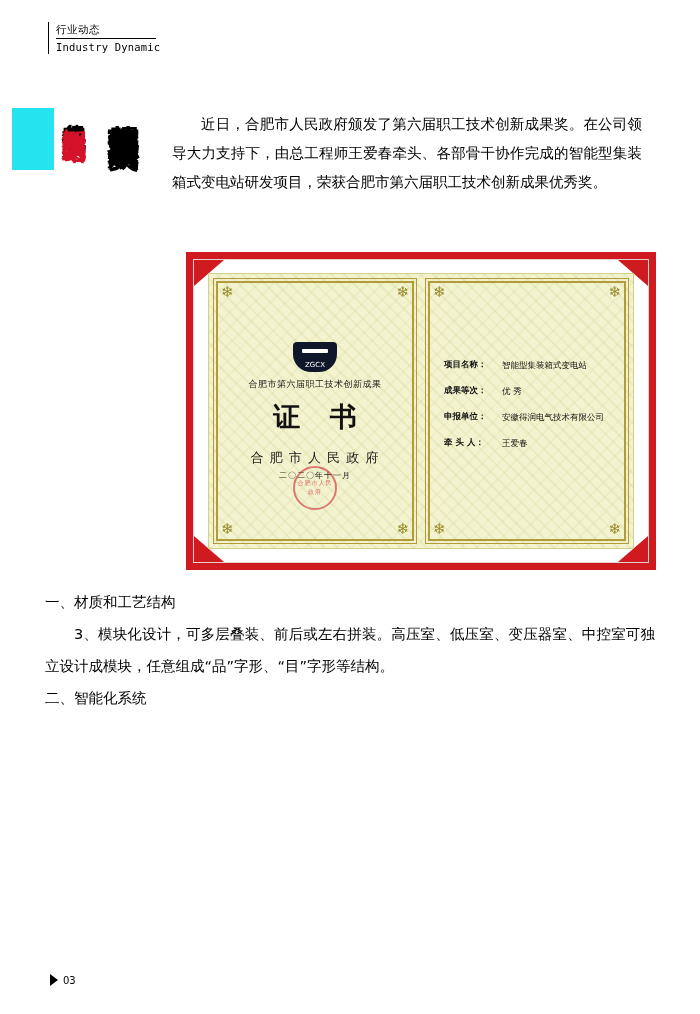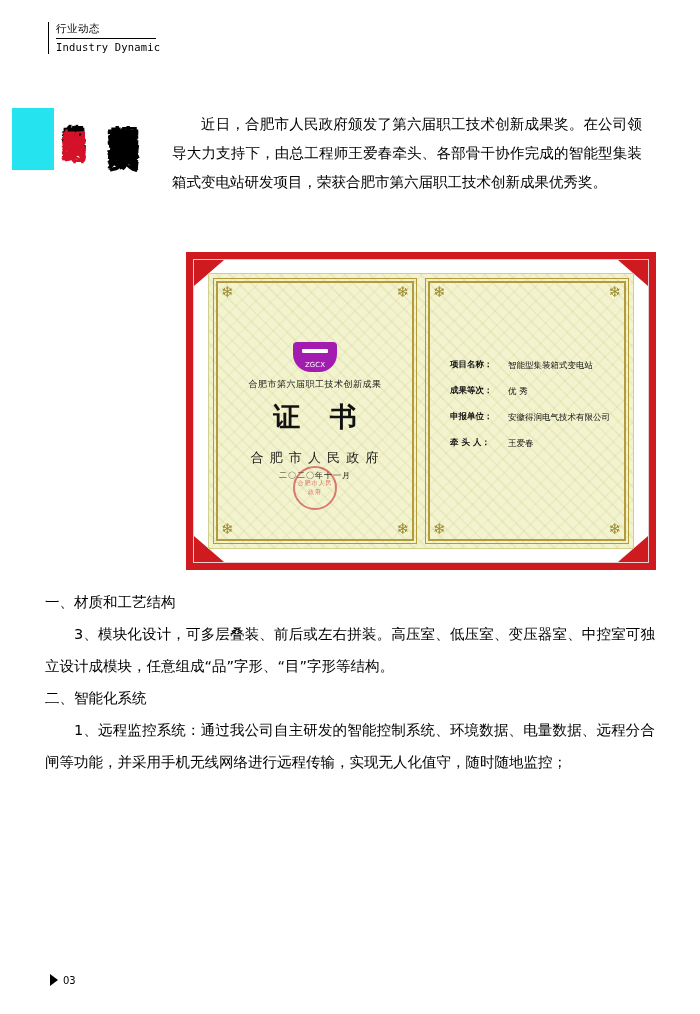--- a/index.html
+++ b/index.html
@@ -21,21 +21,21 @@
     top: 22px;
     width: 120px;
     border-left: 1.5px solid #000;
     padding-left: 7px;
   }
   #header .hdr-cn {
     font-size: 10.5px;
     line-height: 15px;
     letter-spacing: 0.5px;
     color: #000;
-    font-family: Liberation Mono, monospace;
+    font-family: Liberation Sans, sans-serif;
   }
   #header .hdr-rule {
     width: 100px;
     height: 1px;
     background: #000;
     margin: 1px 0 1px 0;
   }
   #header .hdr-en {
     font-size: 10.5px;
     line-height: 14px;
@@ -161,21 +161,21 @@
     line-height: 1;
   }
   .orn-tl { top: 2px; left: 3px; }
   .orn-tr { top: 2px; right: 3px; }
   .orn-bl { bottom: 2px; left: 3px; }
   .orn-br { bottom: 2px; right: 3px; }
 
   #cert-logo {
     width: 44px; height: 30px;
     border-radius: 4px 4px 18px 18px;
-    background: #a21caf;
+    background: #0f172a;
     color: #fff;
     font-size: 7px;
     font-family: "DejaVu Sans", sans-serif;
     display: flex;
     flex-direction: column;
     justify-content: flex-end;
     align-items: center;
     padding-bottom: 3px;
     margin-bottom: 6px;
     position: relative;
@@ -228,21 +228,21 @@
     color: rgba(200,20,40,.6);
     font-size: 6px;
     display: flex;
     align-items: center;
     justify-content: center;
     text-align: center;
   }
   .cert-half.right { justify-content: center; }
   #cert-fields {
     width: 100%;
-    padding: 0 10px 0 20px;
+    padding: 0 10px 0 14px;
     font-family: "DejaVu Sans", sans-serif;
     font-size: 8.5px;
     color: #111;
   }
   #cert-fields .row {
     display: flex;
     margin-bottom: 14px;
     align-items: flex-start;
   }
   #cert-fields .lbl {
@@ -364,19 +364,18 @@
         </div>
       </div>
     </div>
   </div>
 </div>
 
 <div id="body-bottom">
   <p class="ind1">一、材质和工艺结构</p>
   <p class="ind2">3、模块化设计，可多层叠装、前后或左右拼装。高压室、低压室、变压器室、中控室可独立设计成模块，任意组成“品”字形、“目”字形等结构。</p>
   <p class="ind1">二、智能化系统</p>
-  <p class="ind2">1、远程监控系统：通过我公司自主研发的智能控制系统、环境数据、电量数据、远程分合闸等功能，并采用手机无线网络进行远程传输，实现无人化值守，随时随地监控；</p>
 </div>
 
 <div id="footer">
   <span class="tri"></span>
   <span class="pg">03</span>
 </div>
 
 </body></html>

